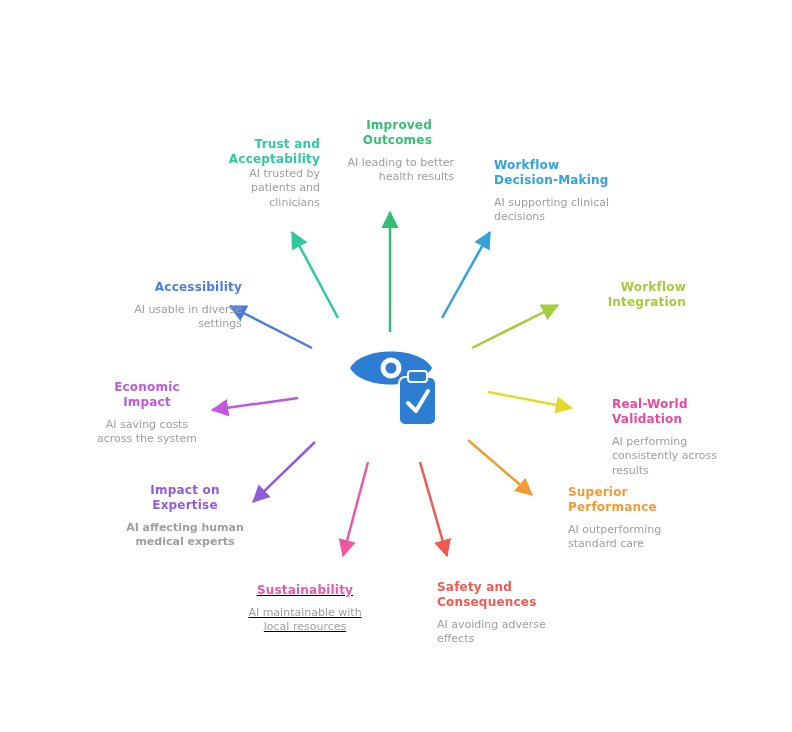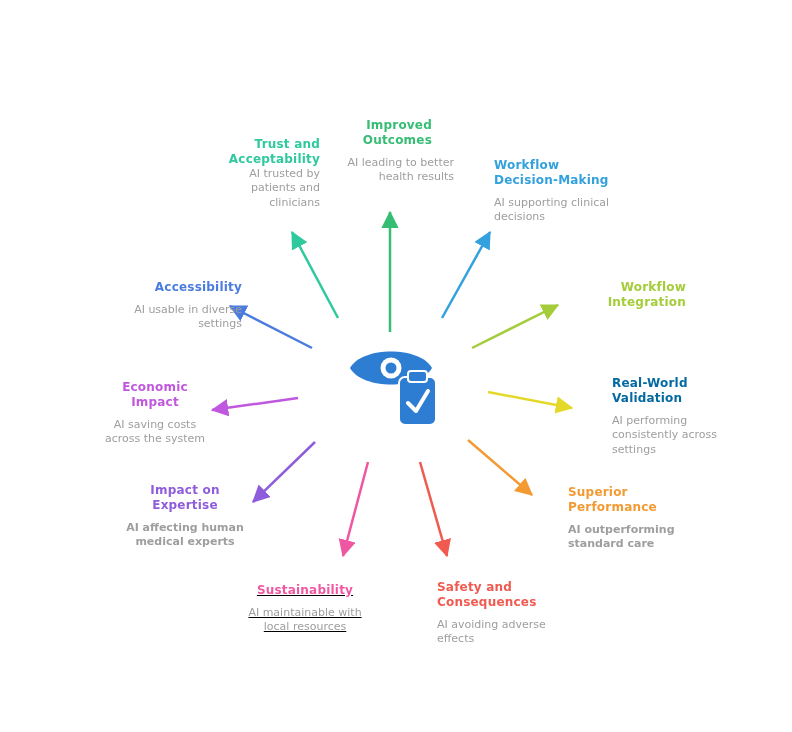--- a/index.html
+++ b/index.html
@@ -108,45 +108,45 @@
   <div class="node" style="left:494px; top:158px; width:145px; text-align:left;">
     <div class="node-title" style="max-width: 120px; color: rgb(51, 161, 221);">Workflow Decision-Making</div>
     <div class="node-desc" style="max-width: 135px; color: rgb(158, 158, 158);">AI supporting clinical decisions</div>
   </div>
 
   <div class="node" style="left:596px; top:280px; width:135px; text-align:right;">
     <div class="node-title" style="max-width: 90px; color: rgb(165, 204, 58);">Workflow Integration</div>
   </div>
 
   <div class="node" style="left:612px; top:376px; width:130px; text-align:left;">
-    <div class="node-title" style="max-width: 90px; color: #0369a1;">Real-World Validation</div>
-    <div class="node-desc" style="max-width: 115px; color: rgb(158, 158, 158);">AI performing consistently across settings</div>
+    <div class="node-title" style="max-width: 90px; color: #ec4899; margin-top: 21px;">Real-World Validation</div>
+    <div class="node-desc" style="max-width: 115px; color: rgb(158, 158, 158);">AI performing consistently across results</div>
   </div>
 
   <div class="node" style="left:568px; top:485px; width:135px; text-align:left;">
     <div class="node-title" style="max-width: 95px; color: rgb(243, 154, 51);">Superior Performance</div>
-    <div class="node-desc" style="max-width: 120px; color: rgb(158, 158, 158); font-weight: bold;">AI outperforming standard care</div>
+    <div class="node-desc" style="max-width: 120px; color: rgb(158, 158, 158);">AI outperforming standard care</div>
   </div>
 
   <div class="node" style="left:437px; top:580px; width:115px; text-align:left;">
     <div class="node-title" style="max-width: 105px; color: rgb(240, 90, 80);">Safety and Consequences</div>
     <div class="node-desc" style="max-width: 115px; color: rgb(158, 158, 158);">AI avoiding adverse effects</div>
   </div>
 
   <div class="node" style="left:240px; top:583px; width:130px; text-align:center;text-decoration:underline;">
     <div class="node-title center-title" style="color: rgb(239, 87, 163);">Sustainability</div>
     <div class="node-desc" style="color: rgb(158, 158, 158);">AI maintainable with local resources</div>
   </div>
 
   <div class="node" style="left:120px; top:483px; width:130px; text-align:center;">
     <div class="node-title center-title" style="max-width: 80px; color: rgb(143, 93, 219); text-align: center;">Impact on Expertise</div>
     <div class="node-desc" style="color: rgb(158, 158, 158); font-weight: bold;">AI affecting human medical experts</div>
   </div>
 
-  <div class="node" style="left:96px; top:380px; width:118px; text-align:center;">
+  <div class="node" style="left:88px; top:380px; width:118px; text-align:center;">
     <div class="node-title center-title" style="max-width: 75px; color: rgb(192, 87, 223);">Economic Impact</div>
     <div class="node-desc" style="color: rgb(158, 158, 158);">AI saving costs across the system</div>
   </div>
 
   <div class="node" style="left:112px; top:280px; width:130px; text-align:right;">
     <div class="node-title center-title" style="color: rgb(74, 124, 224);">Accessibility</div>
     <div class="node-desc" style="color: rgb(158, 158, 158);">AI usable in diverse settings</div>
   </div>
 
   <div class="node" style="left:205px; top:137px; width:130px; text-align:right;">

